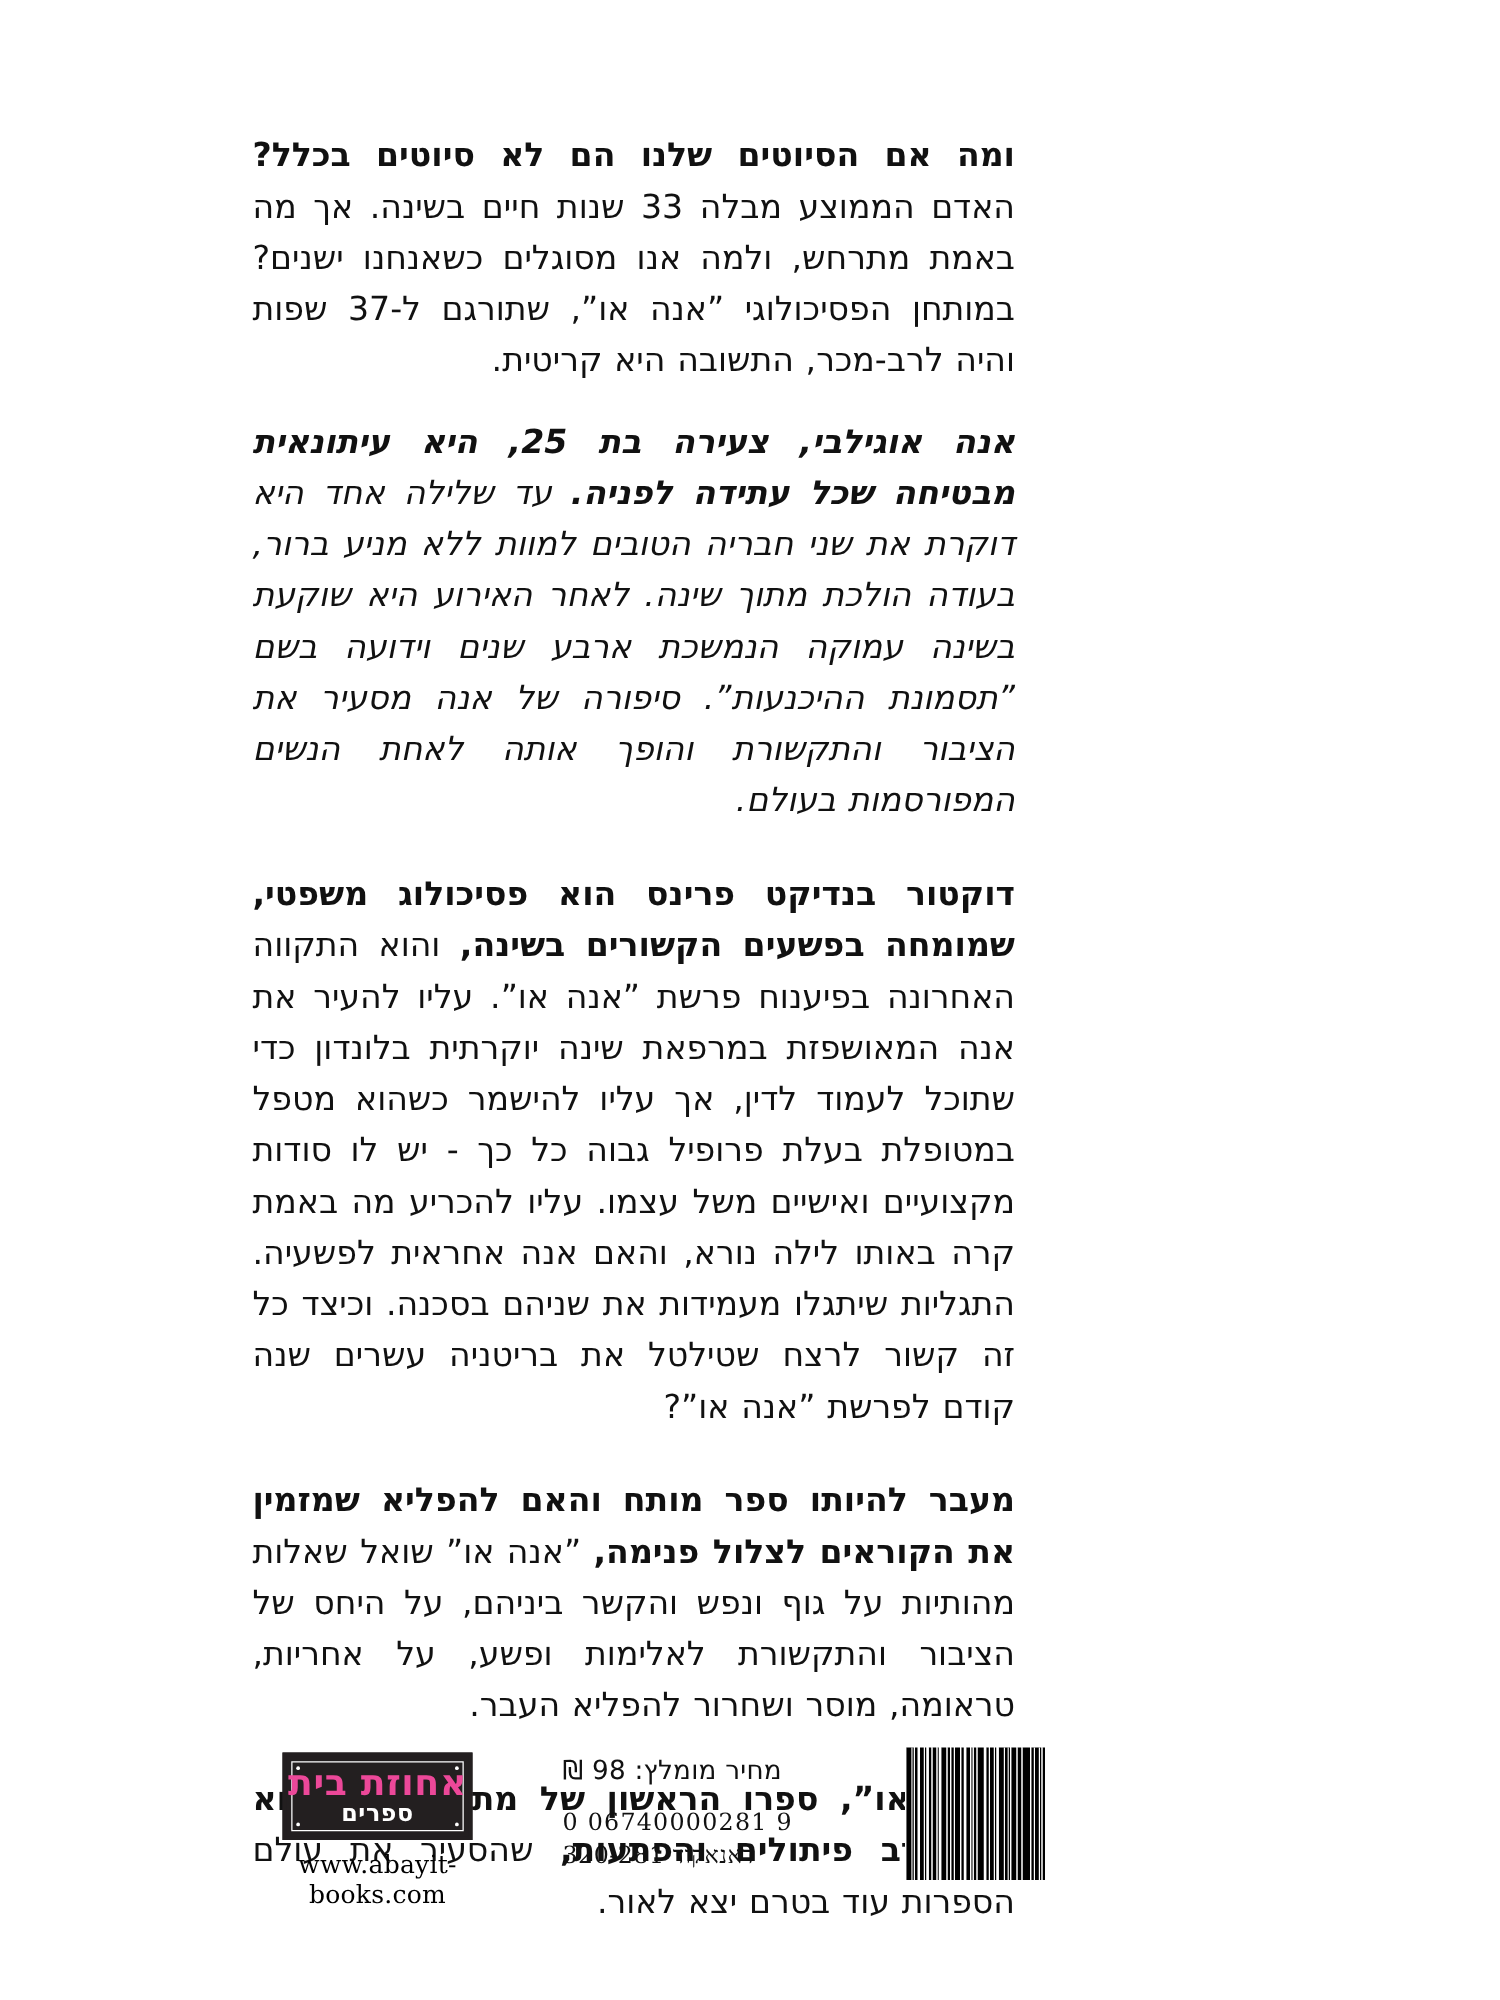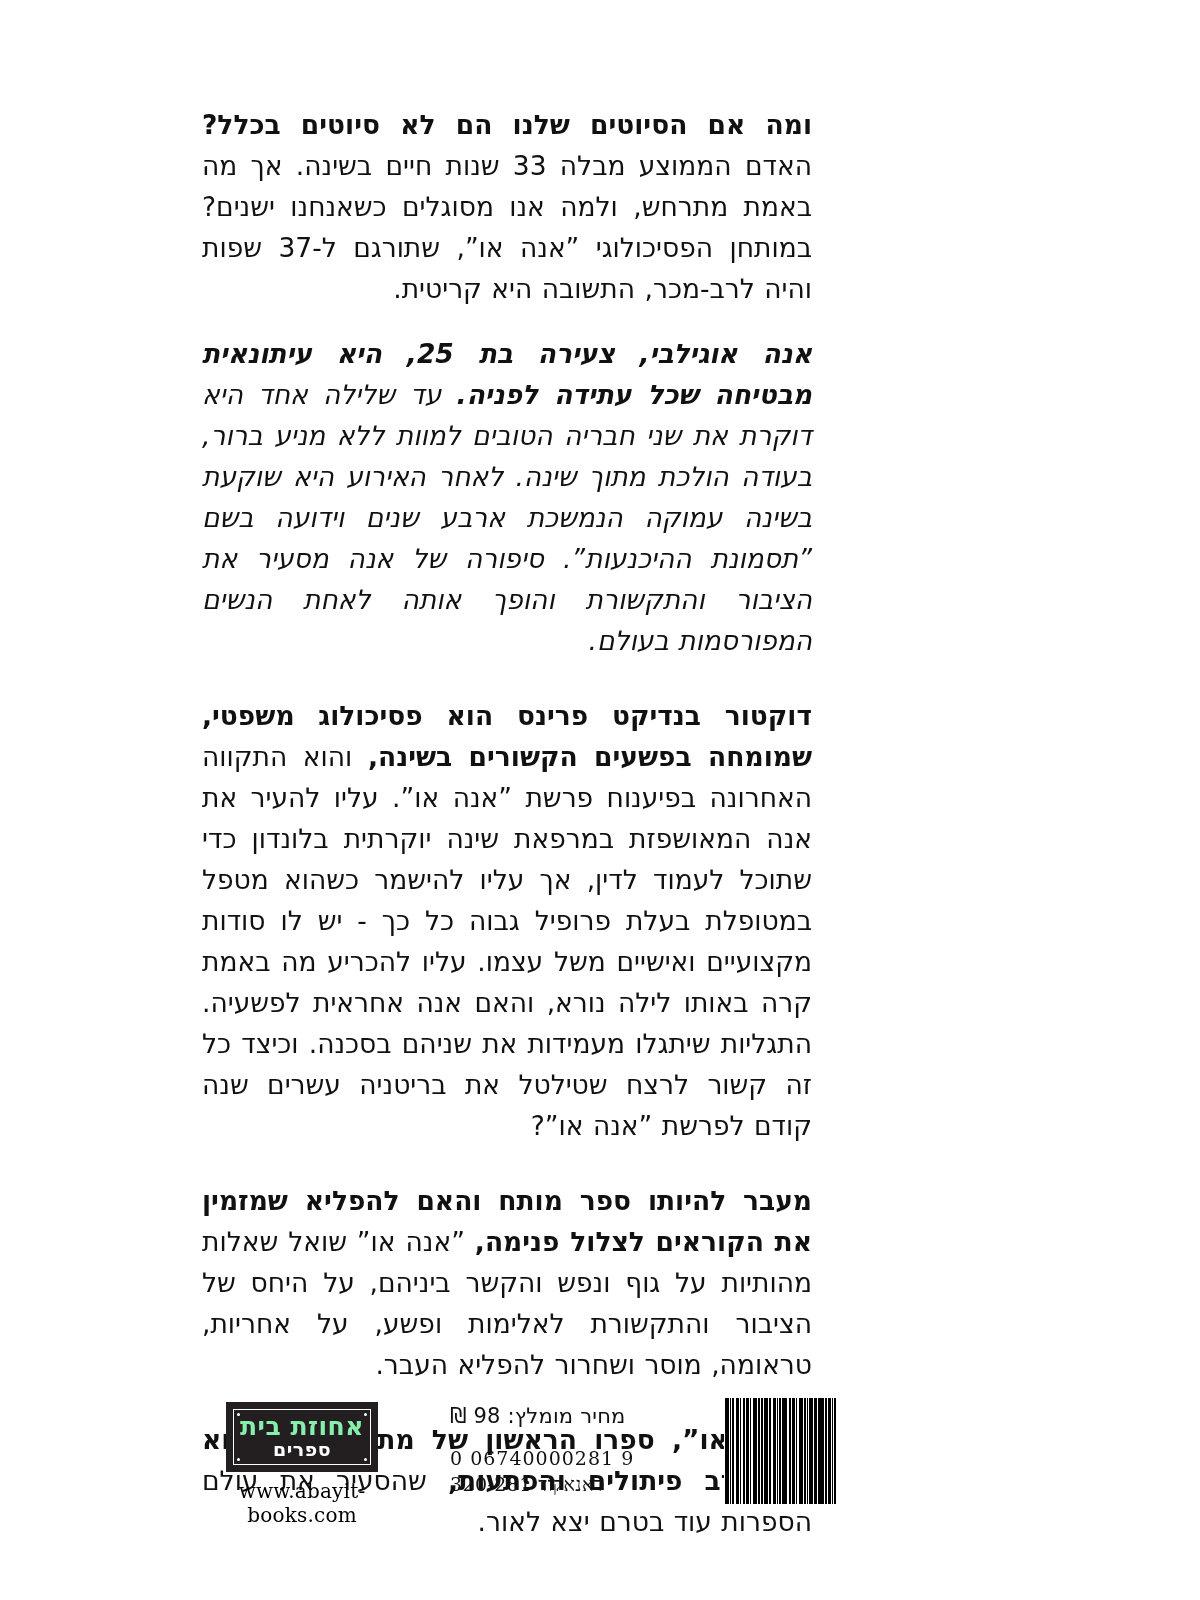--- a/index.html
+++ b/index.html
@@ -98,22 +98,22 @@
     height: 3px;
     background: #ffffff;
     border-radius: 50%;
   }
   .logo-corner.tl { top: 8px; left: 8px; }
   .logo-corner.tr { top: 8px; right: 8px; }
   .logo-corner.bl { bottom: 8px; left: 8px; }
   .logo-corner.br { bottom: 8px; right: 8px; }
 
   .logo-line1 {
-    color: #86efac;
-    font-size: 25px;
+    color: #ec4899;
+    font-size: 29px;
     font-weight: 700;
     line-height: 1.02;
     letter-spacing: 0.5px;
     position: relative;
     z-index: 2;
   }
   .logo-line2 {
     color: #ffffff;
     font-size: 19px;
     font-weight: 700;

